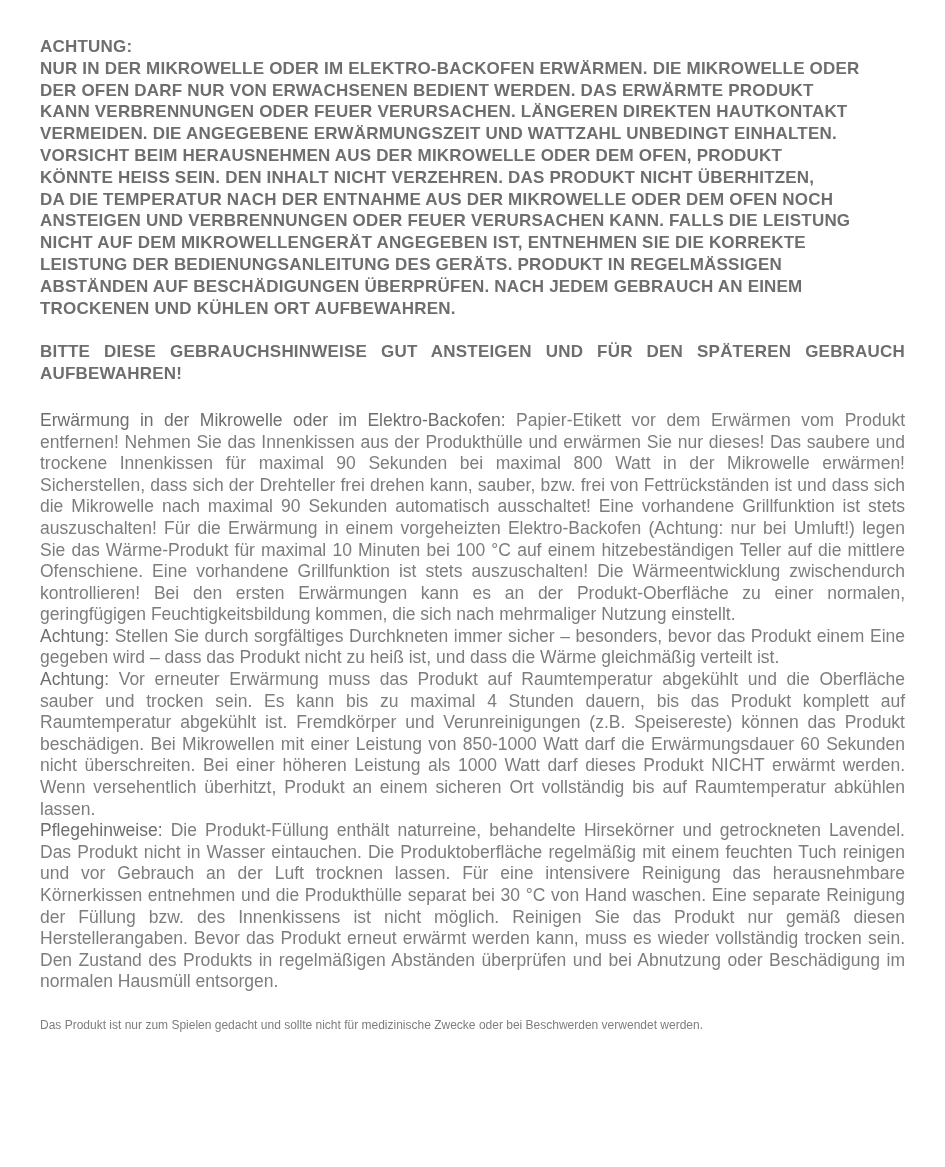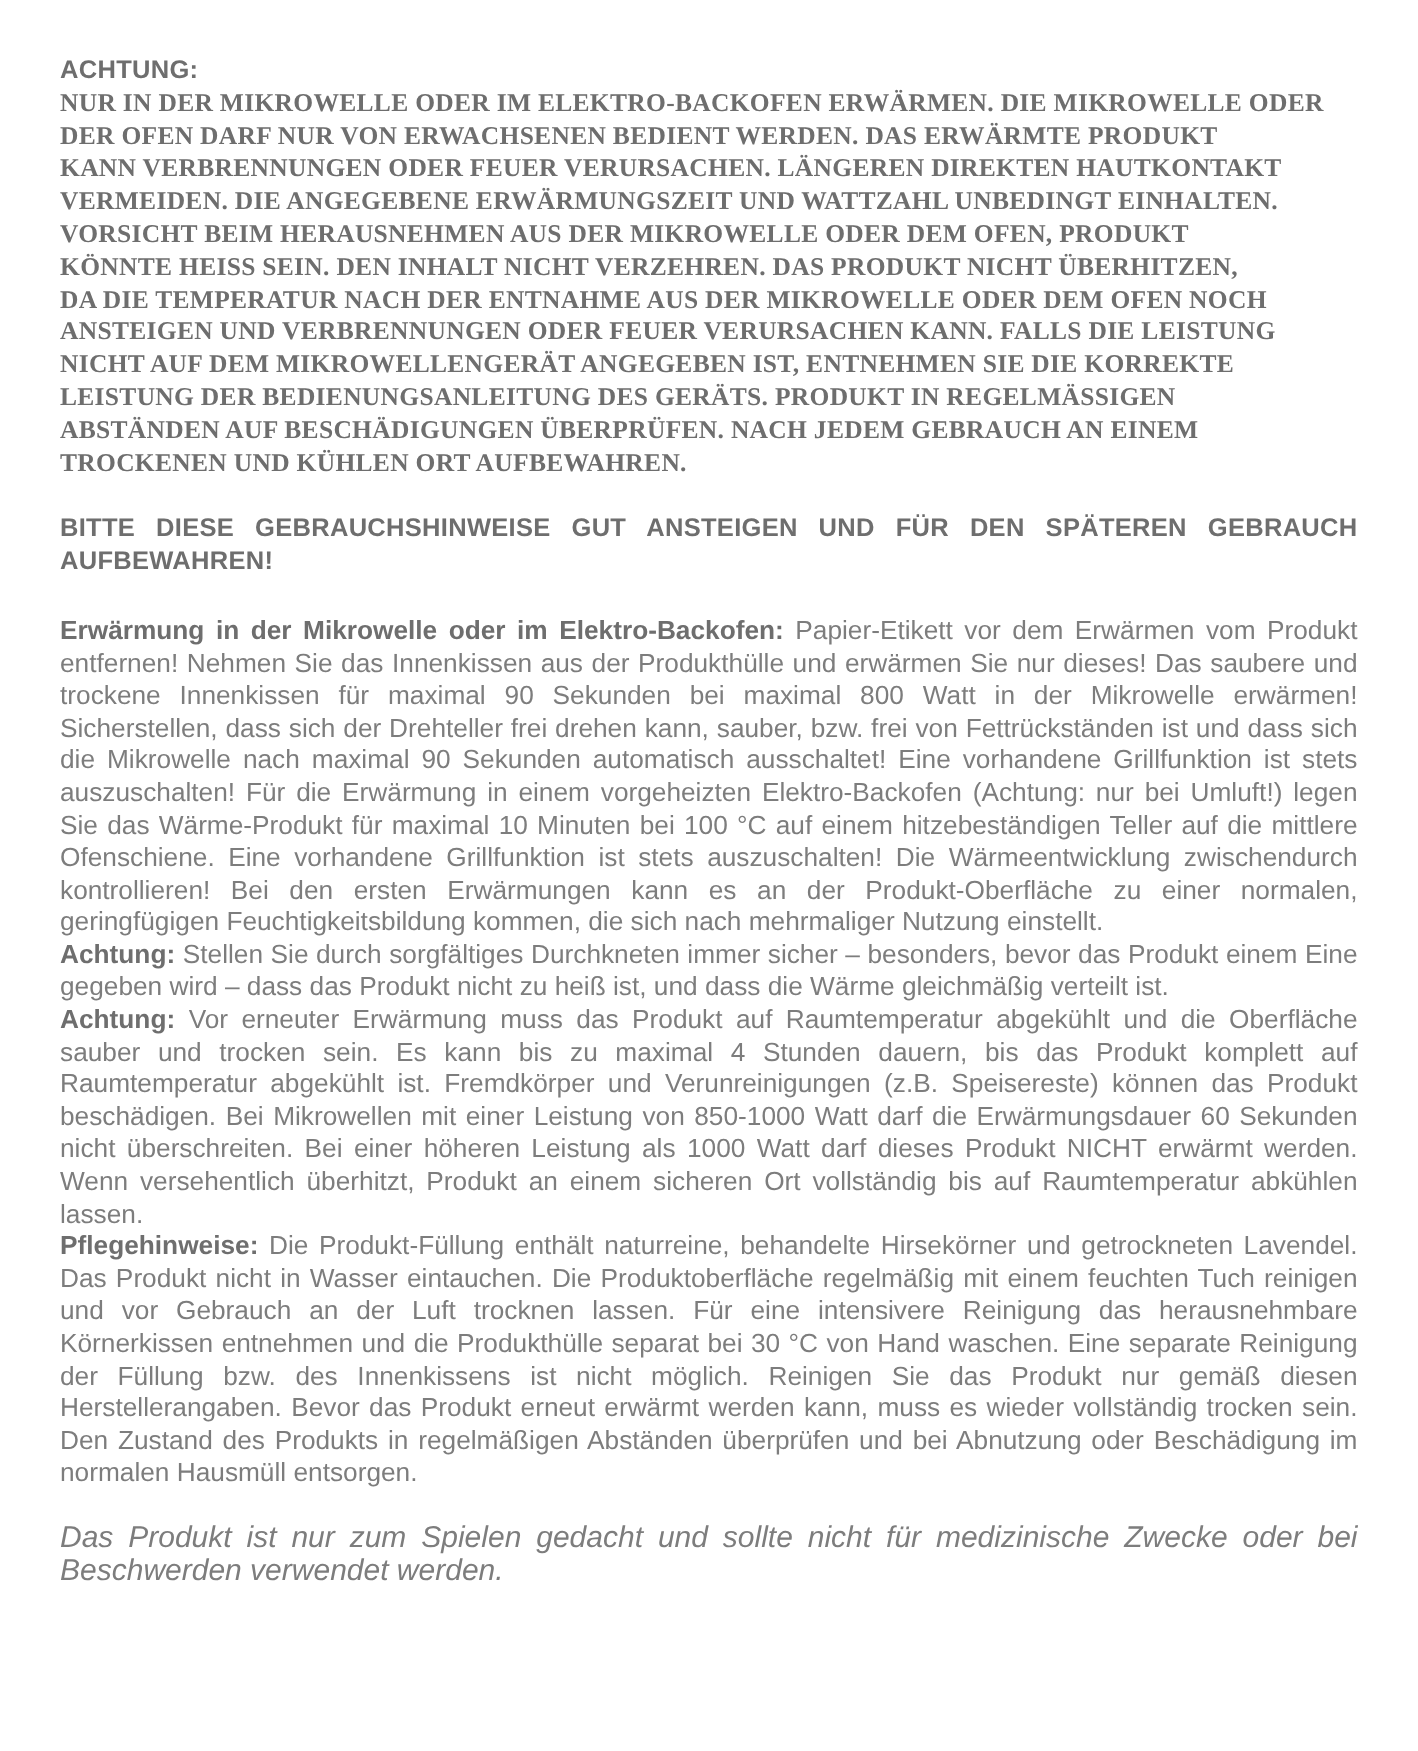--- a/index.html
+++ b/index.html
@@ -27,46 +27,44 @@
     color: var(--heading-color);
     font-size: 17px;
     line-height: 21.8px;
     letter-spacing: 0.2px;
   }
   .warning-block { margin: 0; }
   .warning-title { display: block; }
   .warning-lines {
     display: block;
     white-space: pre-line;
-    font-family: Liberation Serif, serif;
   }
   .notice-block {
     margin: 22px 0 0 0;
     text-align: justify;
   }
   
   .body-copy {
     margin-top: 25px;
     font-size: 17.5px;
     line-height: 21.6px;
     color: var(--body-color);
     text-align: justify;
   }
   .para { margin: 0; }
   .para .label {
-    font-weight: bold;
+    font-weight: normal;
     color: var(--heading-color);
   }
   .closing-para {
     margin-top: 22px;
-    font-size: 20px;
+    font-size: 12px;
     line-height: 21.6px;
     color: var(--body-color);
     text-align: justify;
-    font-style: italic;
   }
 </style>
 </head>
 <body>
 
 <div class="page">
 
   <p class="warning-block caps">
     <span class="warning-title">ACHTUNG:</span>
     <span class="warning-lines">NUR IN DER MIKROWELLE ODER IM ELEKTRO-BACKOFEN ERWÄRMEN. DIE MIKROWELLE ODER

